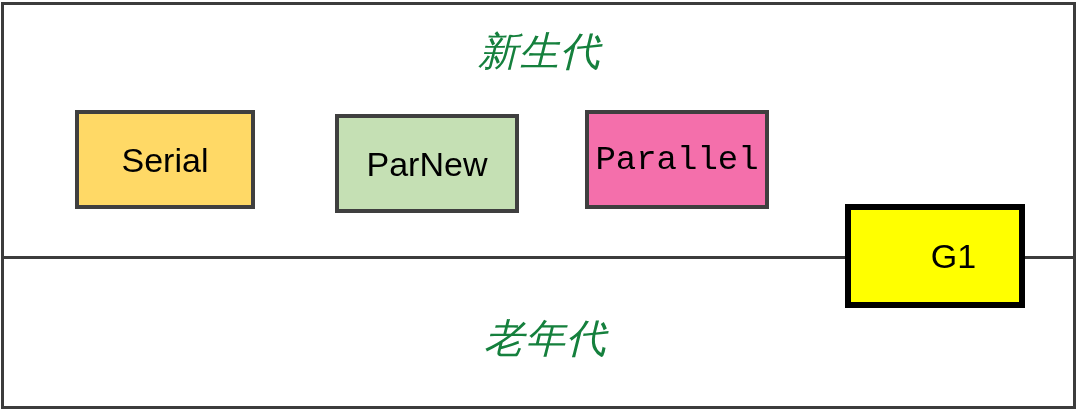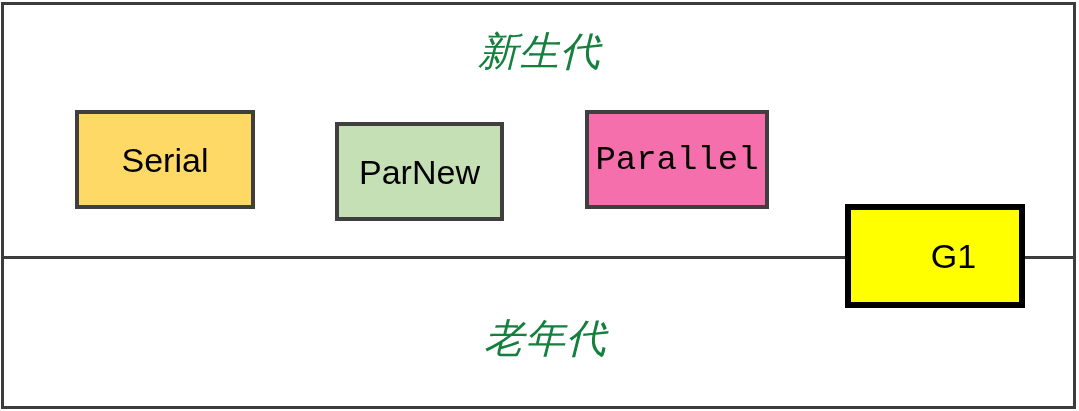--- a/index.html
+++ b/index.html
@@ -90,22 +90,22 @@
   #box-serial {
     left: 75px;
     top: 110px;
     width: 180px;
     height: 99px;
     background: #ffd966;
   }
 
   #box-parnew {
     left: 335px;
-    top: 122px;
-    width: 169px;
+    top: 114px;
+    width: 184px;
     height: 99px;
     background: #c5e0b4;
   }
 
   #box-parallel {
     left: 585px;
     top: 110px;
     width: 184px;
     height: 99px;
     background: #f46fab;

